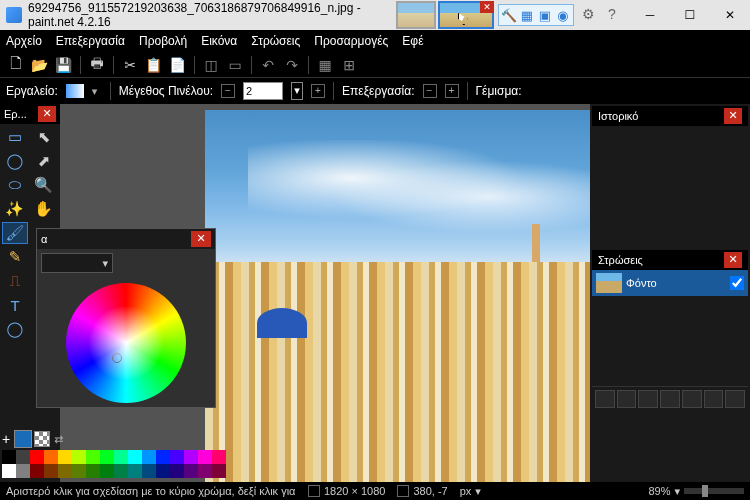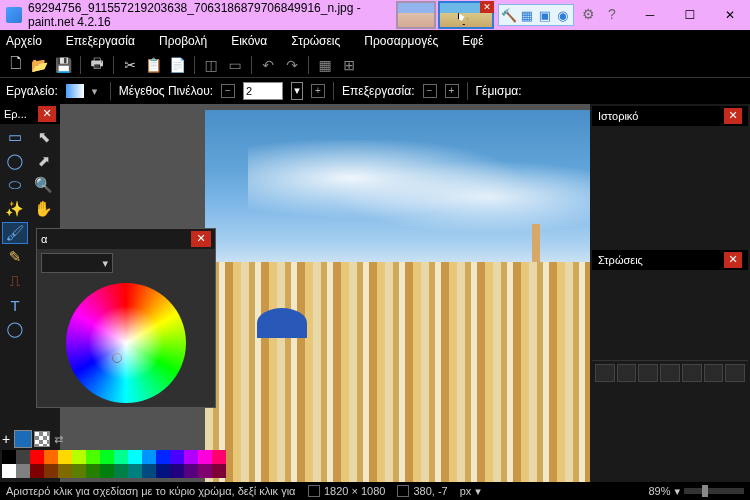--- a/index.html
+++ b/index.html
@@ -1,30 +1,30 @@
 <!DOCTYPE html>
 <html><head>
 <meta charset="utf-8">
 <style>
 *{margin:0;padding:0;box-sizing:border-box;font-family:"Segoe UI",Tahoma,sans-serif;font-size:11px;user-select:none}
 body{width:750px;height:500px;background:#1a1a1a;overflow:hidden;position:relative}
-.titlebar{height:30px;background:#f0abfc;display:flex;align-items:center;padding:0 0 0 6px;position:relative}
+.titlebar{height:30px;background:#e5e5e5;display:flex;align-items:center;padding:0 0 0 6px;position:relative}
 .titlebar .appicon{width:16px;height:16px;background:linear-gradient(135deg,#4a9eff,#2e7cd6);border-radius:2px;margin-right:6px}
 .titlebar .title{flex:1;color:#000;font-size:12px}
 .titlebar .thumbs{display:flex;gap:2px;margin-right:4px}
 .titlebar .thumb{width:56px;height:28px;border:2px solid #2e7cd6;position:relative;background:linear-gradient(180deg,#6eb8e8 40%,#d9c98a 40%,#c9a968 100%)}
 .titlebar .thumb.inactive{border-color:#888;opacity:.7;width:40px}
 .titlebar .thumb .redx{position:absolute;top:-2px;right:-2px;width:14px;height:12px;background:#c42b1c;color:#fff;font-size:9px;line-height:12px;text-align:center}
 .titlebar .thumb .cursor{position:absolute;bottom:2px;left:18px;width:10px;height:12px;background:linear-gradient(135deg,#fff 50%,transparent 50%);border:1px solid #000;clip-path:polygon(0 0,100% 50%,50% 60%,70% 100%,50% 100%,30% 60%,0 50%)}
 .titlebar .toolbtns{display:flex;gap:0;border:1px solid #7fb8e8;background:#e8f4fc;padding:1px;margin-right:4px}
 .titlebar .toolbtns span{width:18px;height:18px;display:flex;align-items:center;justify-content:center;color:#2e7cd6;font-size:13px}
 .titlebar .gear{width:18px;height:18px;color:#666;margin:0 4px;font-size:14px}
 .titlebar .winbtns{display:flex}
 .titlebar .winbtns span{width:40px;height:30px;display:flex;align-items:center;justify-content:center;color:#000;font-size:12px}
-.menubar{height:22px;background:#000;display:flex;align-items:center;padding:0 6px;gap:24px}
+.menubar{height:22px;background:#000;display:flex;align-items:center;padding:0 6px;gap:14px}
 .menubar span{color:#fff;font-size:12px;cursor:default}
 .toolbar1{height:26px;background:#000;display:flex;align-items:center;padding:0 6px;gap:4px;border-bottom:1px solid #333}
 .toolbar1 .tbtn{width:20px;height:20px;display:flex;align-items:center;justify-content:center;font-size:14px}
 .toolbar1 .sep{width:1px;height:18px;background:#444;margin:0 2px}
 .toolbar2{height:26px;background:#000;display:flex;align-items:center;padding:0 6px;gap:8px;color:#fff}
 .toolbar2 .lbl{font-size:12px}
 .toolbar2 .brushicon{width:18px;height:14px;background:linear-gradient(90deg,#4a9eff,#fff)}
 .toolbar2 .dd{width:10px;color:#aaa}
 .toolbar2 .sep{width:1px;height:18px;background:#444}
 .toolbar2 input.num{width:40px;height:18px;background:#fff;border:1px solid #888;padding:0 2px;font-size:11px}
@@ -198,20 +198,25 @@
         <div class="redx">✕</div>
       </div>
       <div style="height:120px"></div>
     </div>
 
     <div class="panel">
       <div class="phdr">
         <span>Στρώσεις</span>
         <div class="redx">✕</div>
       </div>
+      <div class="row sel">
+        <div class="thumb"></div>
+        <span>Φόντο</span>
+        <input type="checkbox" checked="" style="">
+      </div>
       <div style="height:90px"></div>
       <div class="btns">
         <span></span>
         <span></span>
         <span></span>
         <span></span>
         <span></span>
         <span></span>
         <span></span>
       </div>

